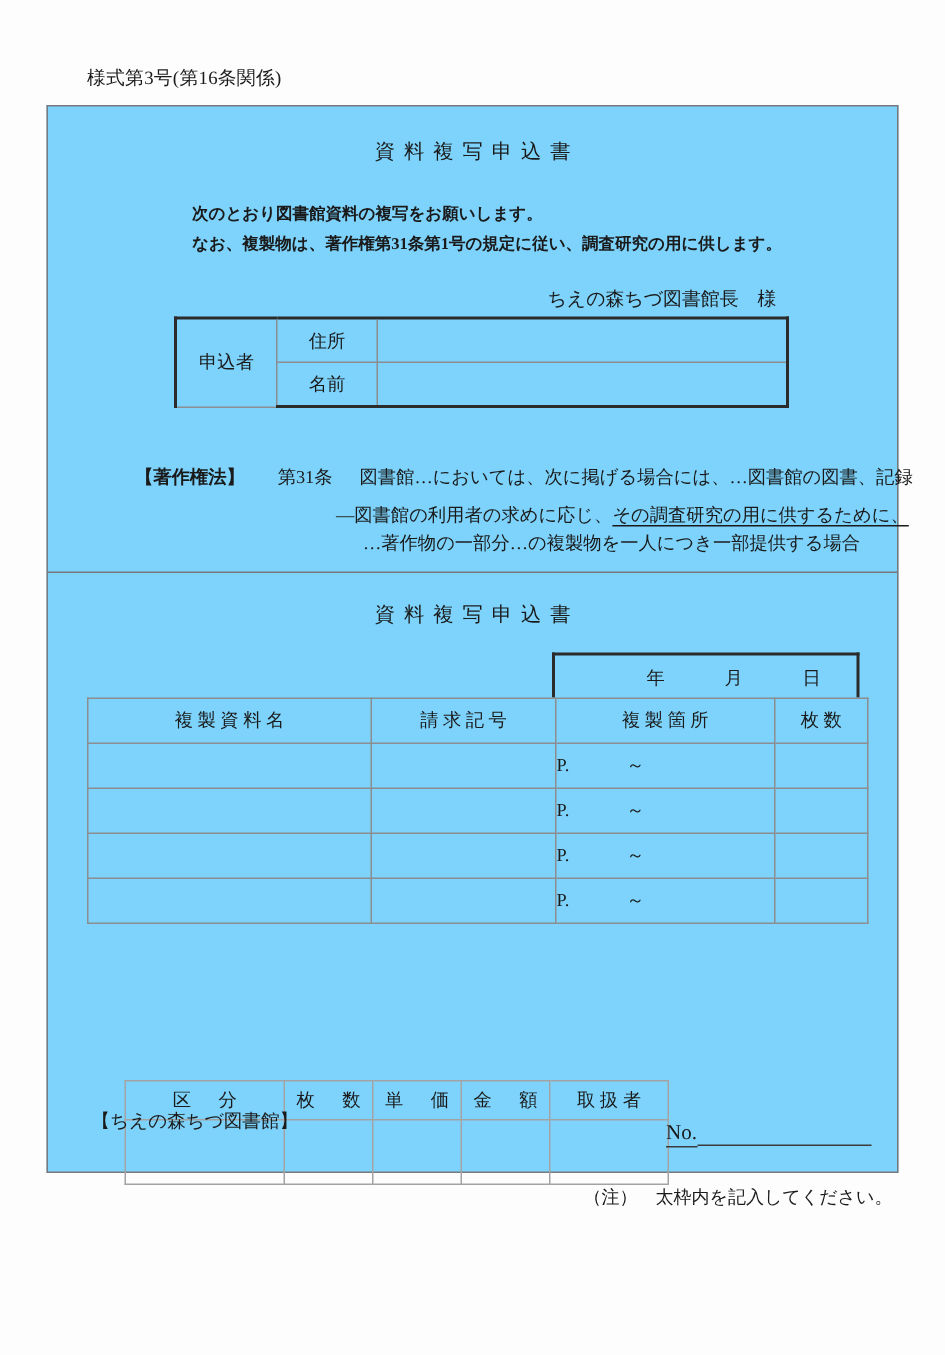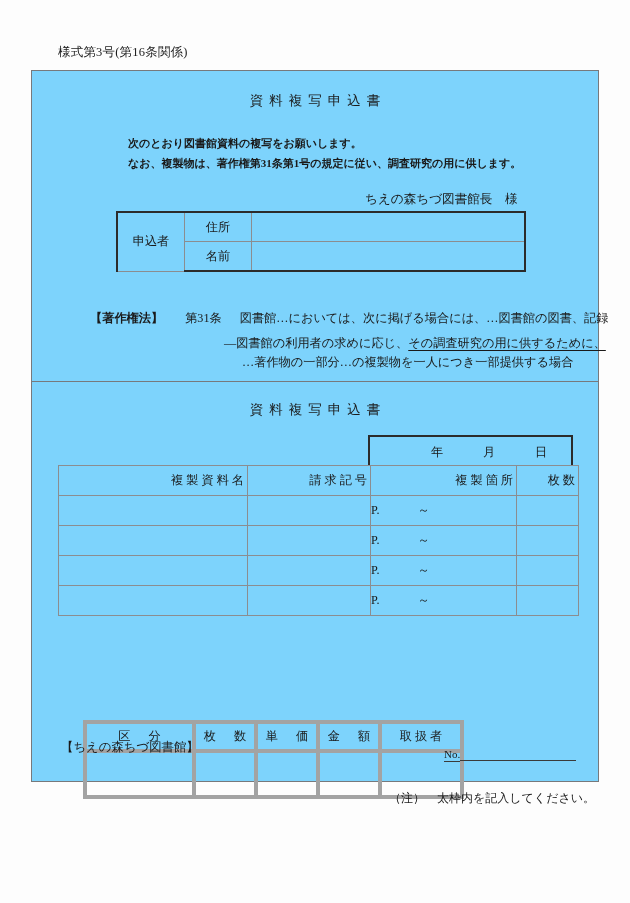--- a/index.html
+++ b/index.html
@@ -178,21 +178,21 @@
     font-size: 12.2px;
   }
   .copy-table th, .copy-table td {
     border: 1px solid #8b8d90;
     padding: 0;
     height: 29px;
     vertical-align: middle;
     font-weight: normal;
   }
   .copy-table th {
-    text-align: right;
+    text-align: center;
     letter-spacing: 3px;
     text-indent: 3px;
   }
   .col-name  { width: 188px; }
   .col-call  { width: 122px; }
   .col-place { width: 145px; }
   .col-sheets{ width: 61px; }
   .cell-page {
     text-align: left;
     padding-left: 8px;
@@ -208,21 +208,21 @@
   .fee-table {
     position: absolute;
     left: 51px;
     top: 649px;
     width: 357px;
     border-collapse: collapse;
     table-layout: fixed;
     font-size: 12.2px;
   }
   .fee-table th, .fee-table td {
-    border: 4px solid #a3a3a3;
+    border: 1px solid #a3a3a3;
     padding: 0;
     text-align: center;
     vertical-align: middle;
     font-weight: normal;
   }
   .fee-table th {
     height: 25px;
     letter-spacing: 3px;
     text-indent: 3px;
   }
@@ -238,21 +238,21 @@
     position: absolute;
     left: 29px;
     top: 668px;
     font-size: 12.4px;
     white-space: nowrap;
   }
   .no-field {
     position: absolute;
     left: 412px;
     top: 677px;
-    font-size: 11px;
+    font-size: 14px;
     white-space: nowrap;
   }
   .no-field .label {
     border-bottom: 1px solid #3a3a3a;
     padding-bottom: 1px;
   }
   .no-field .rule {
     display: inline-block;
     width: 116px;
     border-bottom: 1px solid #3a3a3a;

